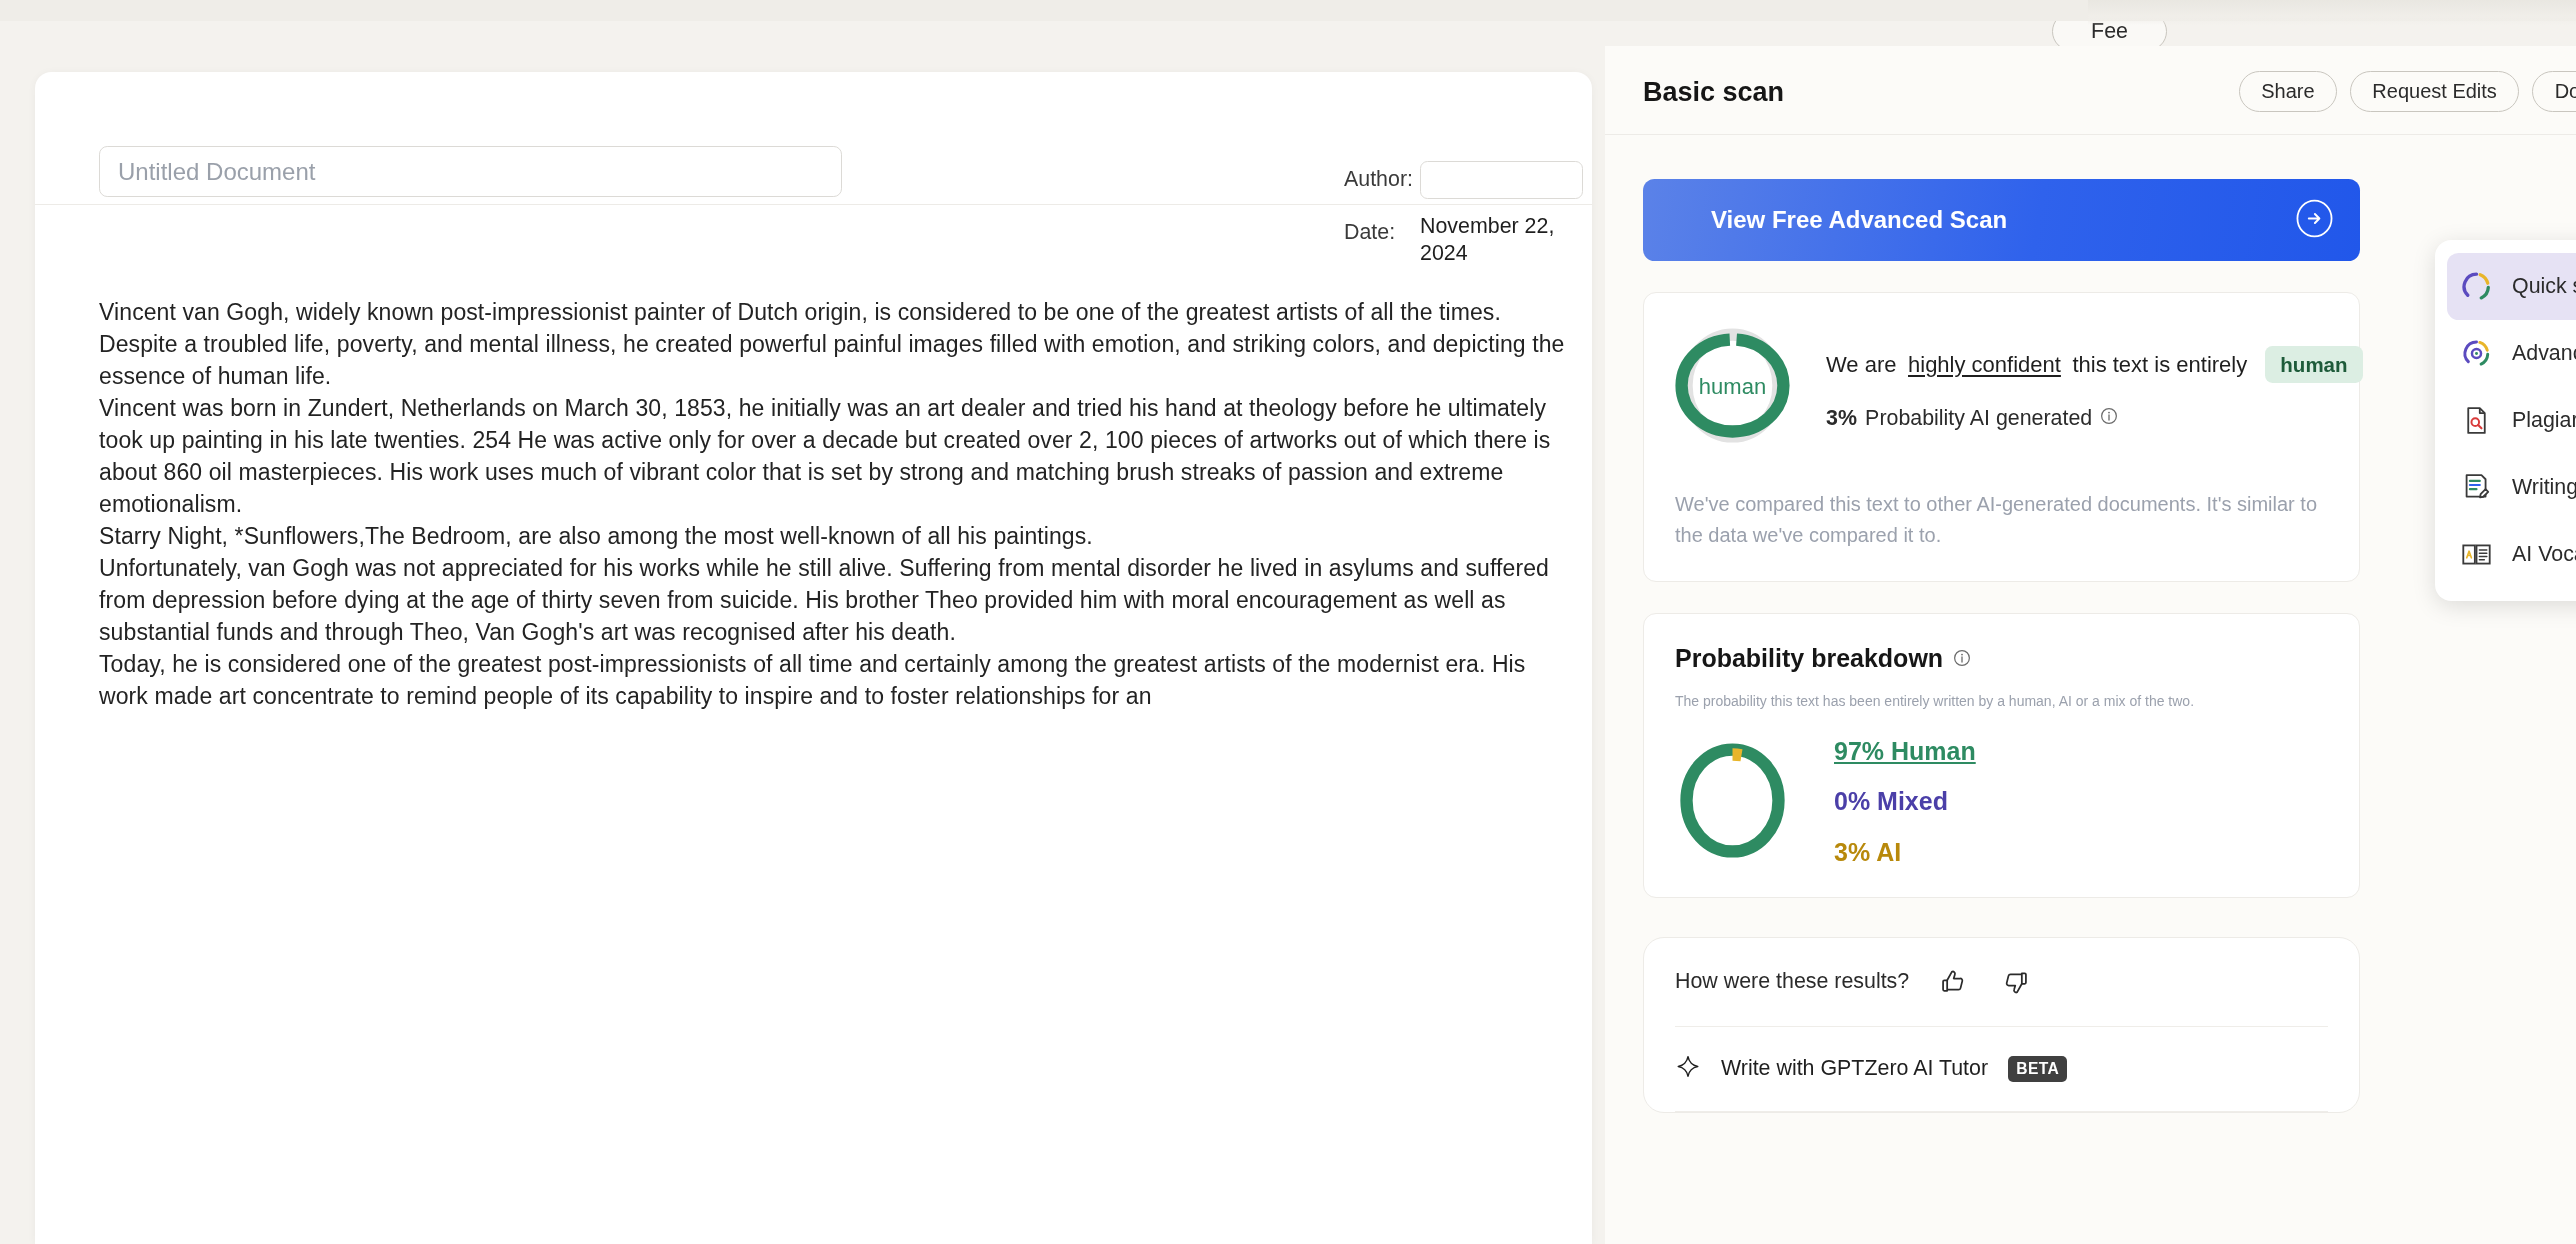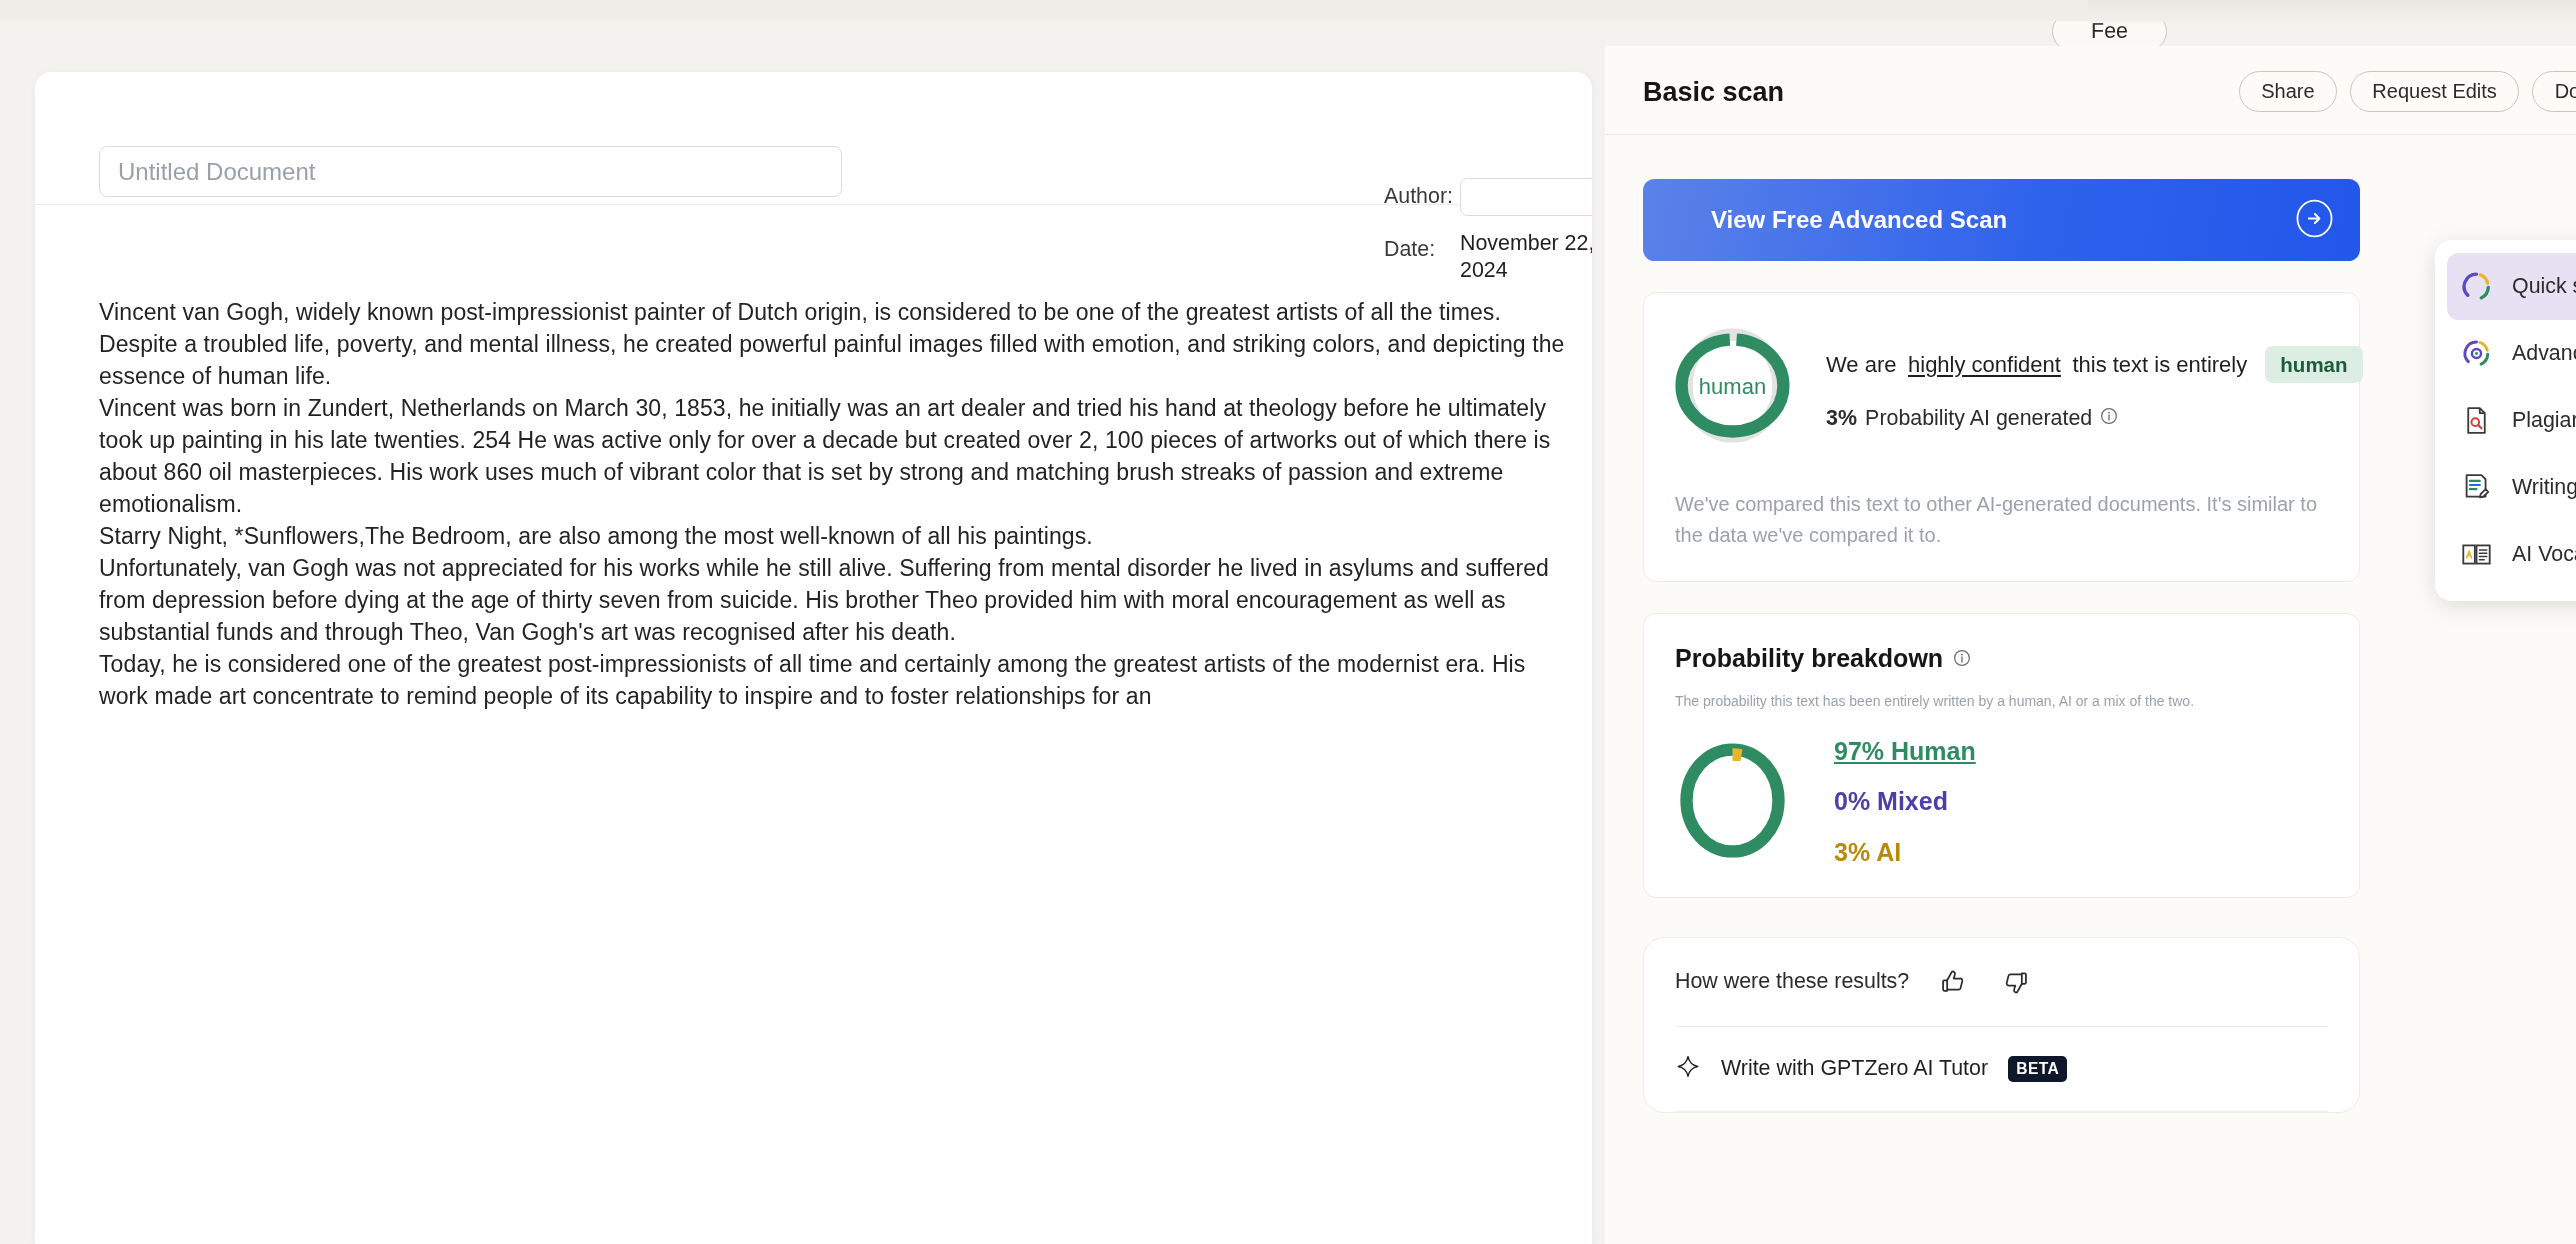--- a/index.html
+++ b/index.html
@@ -114,23 +114,22 @@
     font-size: 24px;
     color: #0f172a;
     padding: 0 18px;
     transform: translateY(-44px);
   }
   #title-input::placeholder { color: #9AA0AA; }
 
   #meta-block {
     position: absolute;
     left: 1309px;
-    top: 103px;
+    top: 86px;
     width: 247px;
-    margin-left: 40px;
   }
   .meta-row {
     display: flex;
     align-items: flex-start;
     margin-bottom: 10px;
   }
   .meta-label {
     width: 76px;
     font-size: 21.4px;
     color: #3A3A3A;
@@ -363,21 +362,21 @@
   }
   #tutor-row {
     height: 85px;
     display: flex;
     align-items: center;
     gap: 20px;
     border-bottom: 1.2px solid #EFEDE9;
   }
   #tutor-label { font-size: 21.4px; color: #1F1F1F; }
   #beta-badge {
-    background: #0f172a;
+    background: #404040;
     color: #FFFFFF;
     font-size: 15.6px;
     font-weight: 700;
     border-radius: 5px;
     padding: 4.1px 8.2px;
     letter-spacing: 0.4px;
   }
 
   
   #scan-menu {

